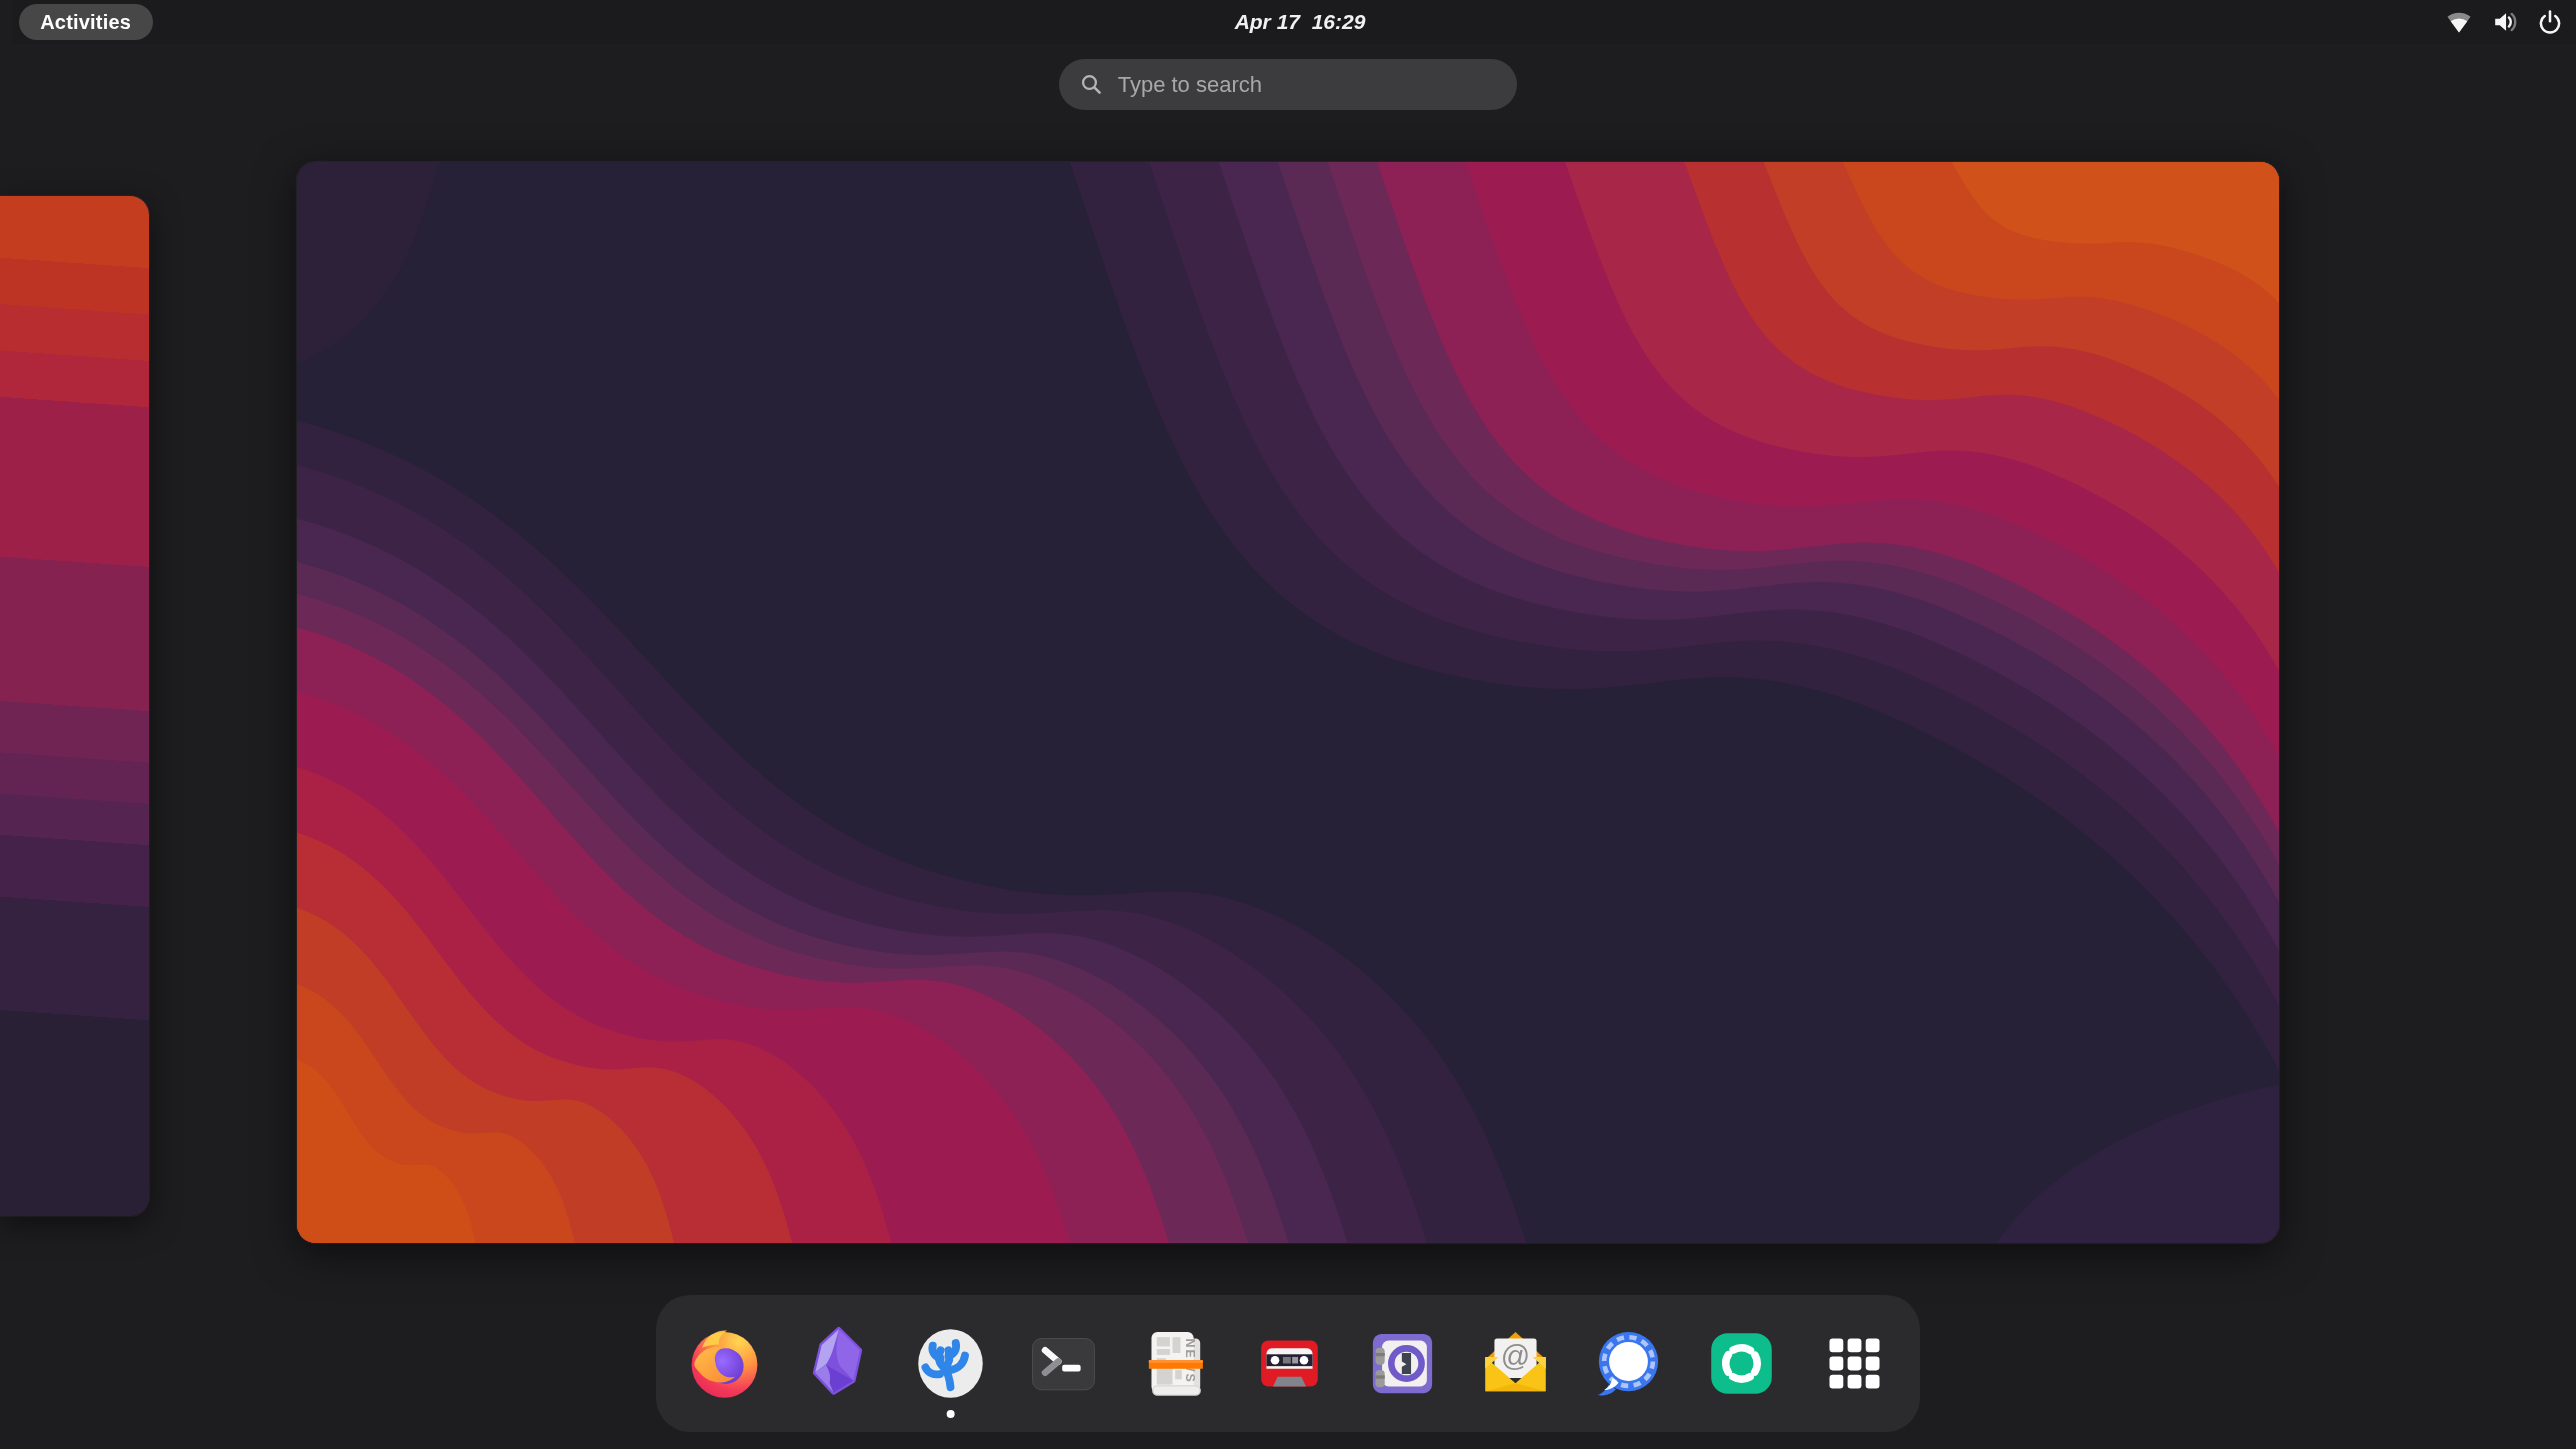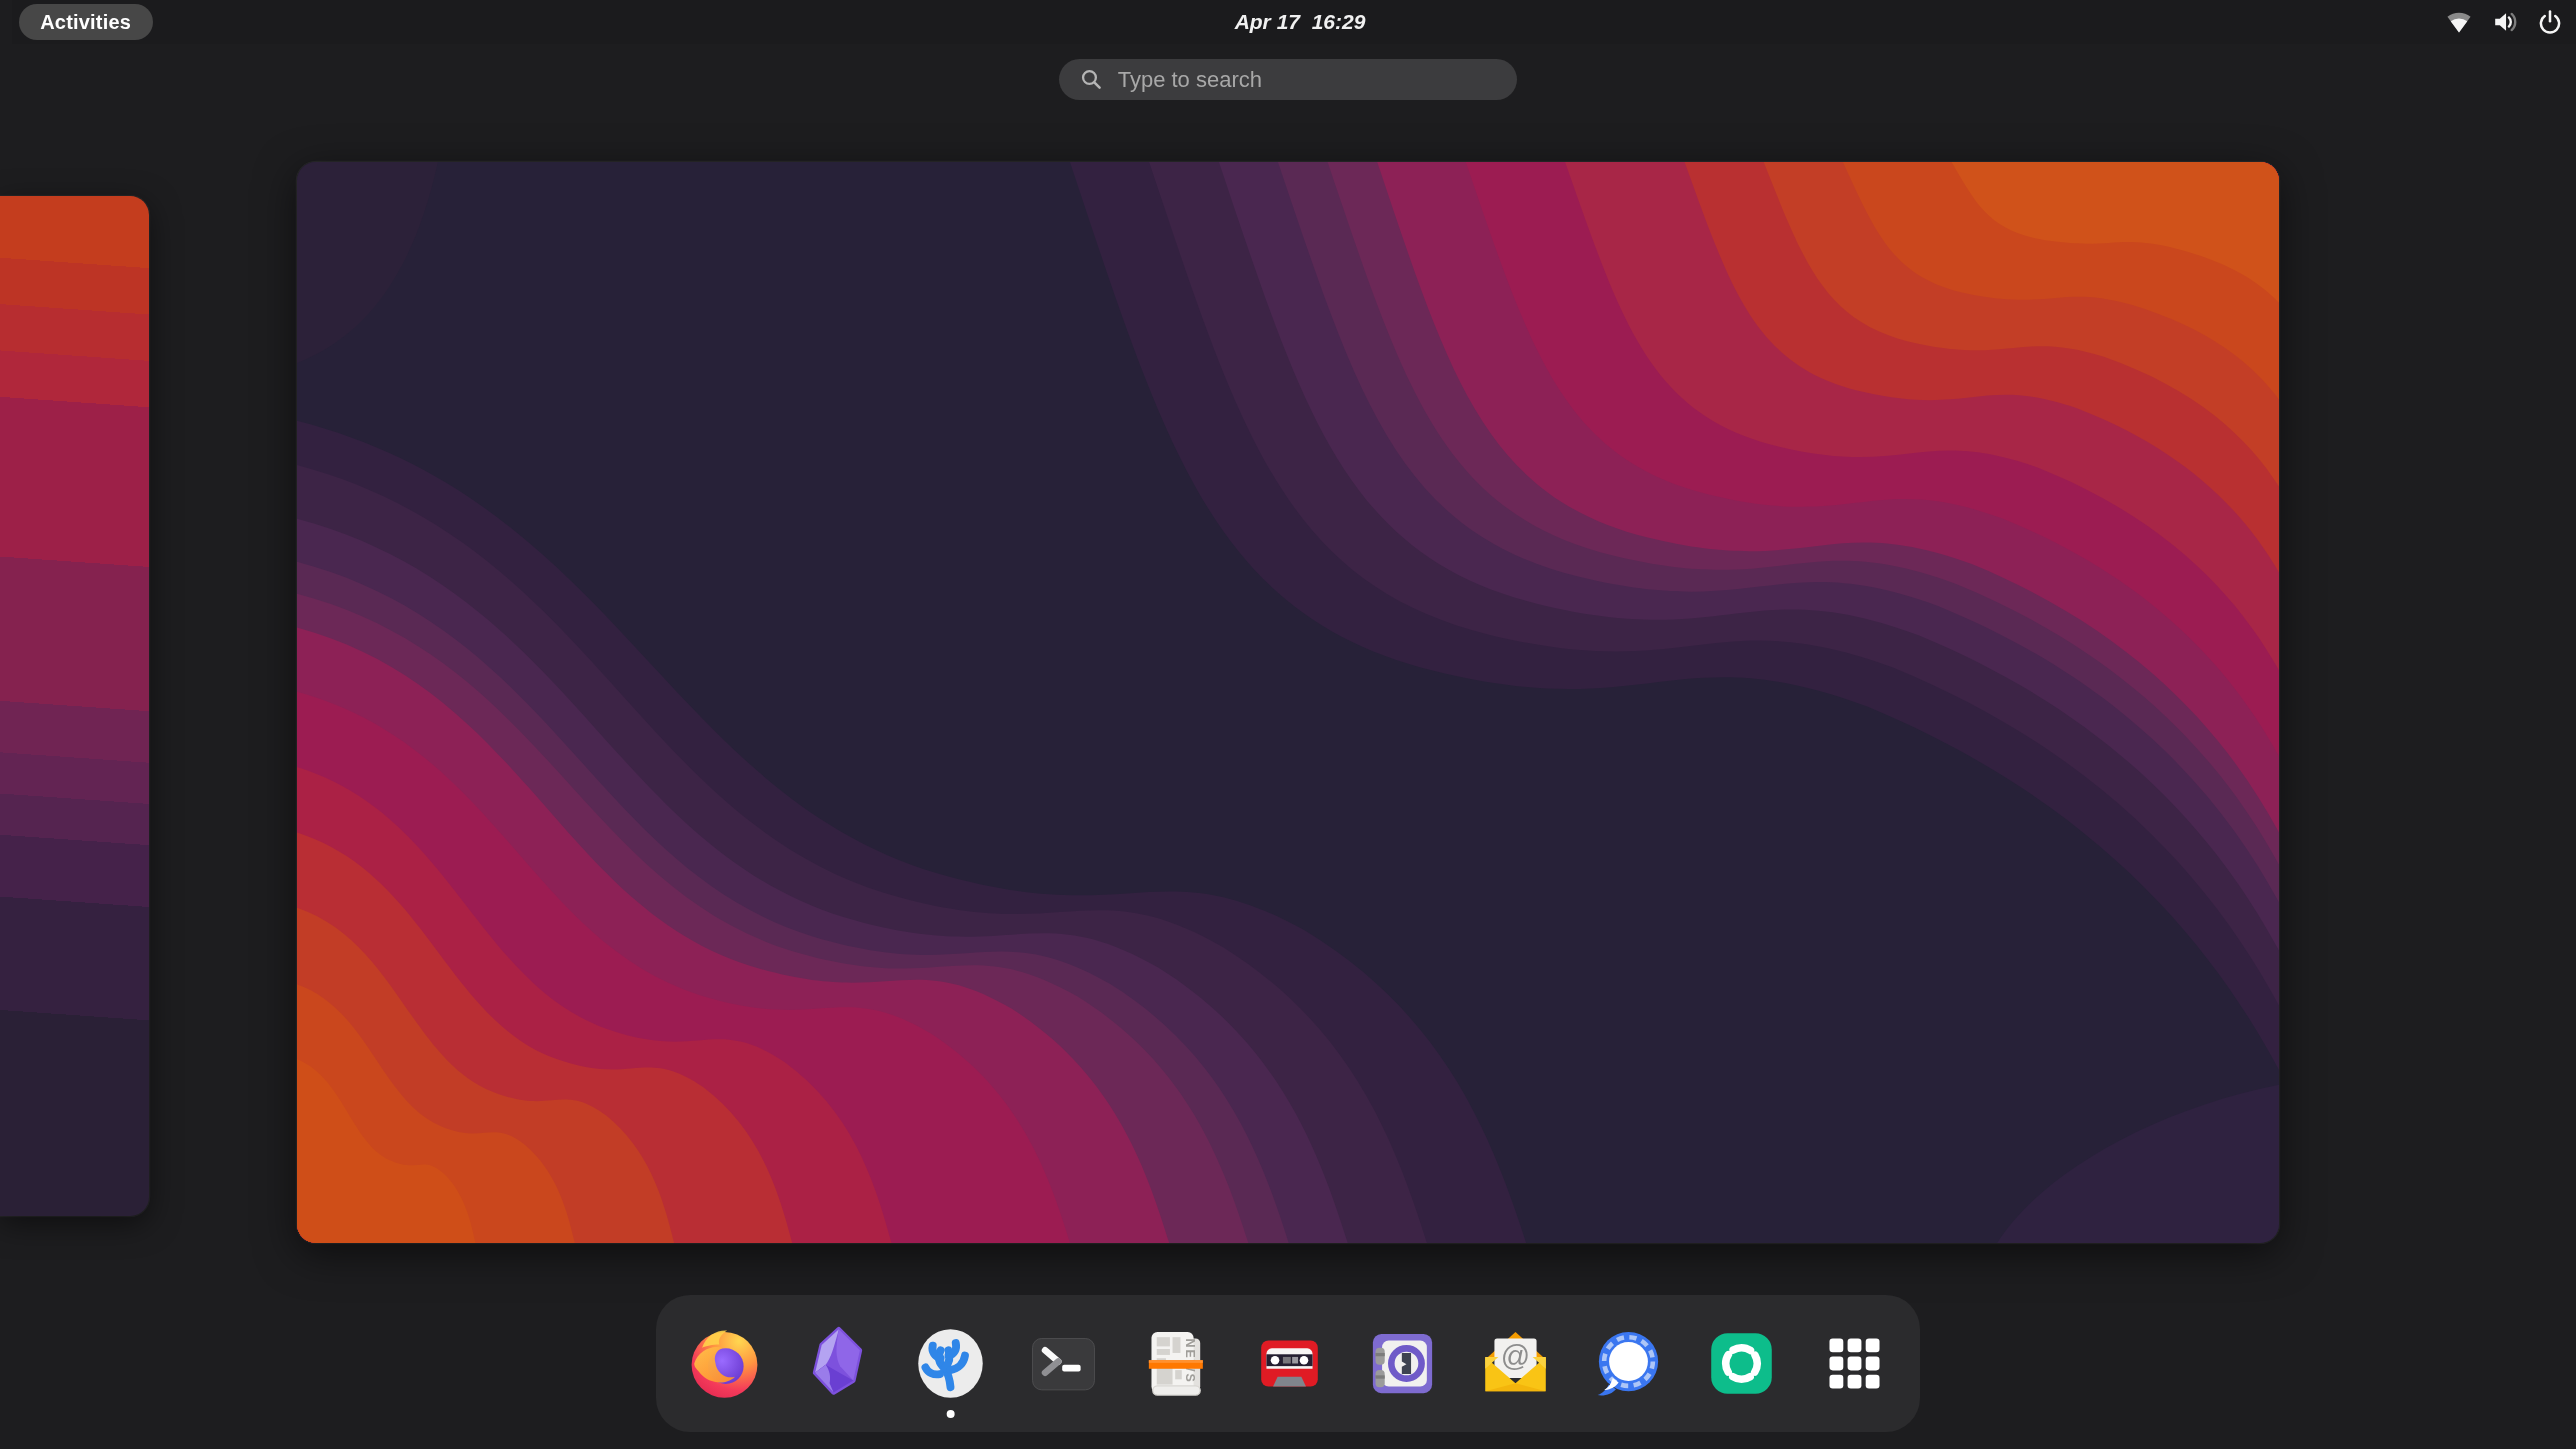--- a/index.html
+++ b/index.html
@@ -12,21 +12,21 @@
     padding:0 21.5px;border-radius:18px;background:#474747;color:#ffffff;
     font-size:20px;font-weight:700;letter-spacing:0.2px;}
   .clock{position:absolute;left:0;right:0;top:0;height:44px;line-height:44px;
     text-align:center;color:#f1f1f1;font-size:21px;font-weight:700;white-space:pre;font-style:italic;}
   .status{position:absolute;right:24px;top:0;height:44px;display:flex;
     align-items:center;gap:17.4px;}
   .status svg{display:block;}
 
   
   .searchbar{position:absolute;left:50%;transform:translateX(-50%);top:59px;
-    width:458px;height:41px;border-radius:25.5px;background:#3c3c3e;
+    width:458px;height:51px;border-radius:25.5px;background:#3c3c3e;
     display:flex;align-items:center;padding:0 0 0 19px;box-sizing:border-box;justify-content:space-between;}
   .searchbar svg{flex:0 0 auto;margin-right:10.7px;}
   .searchbar input{flex:1;background:transparent;border:none;outline:none;
     color:#e8e8e8;font-size:22px;font-family:"Liberation Sans","DejaVu Sans",sans-serif;}
   .searchbar input::placeholder{color:#a8a8a8;opacity:1;}
 
   
   .ws-side{position:absolute;left:0;top:196px;width:149px;height:1020px;
     border-radius:0 19px 19px 0;
     box-shadow:0 0 0 1.3px rgba(255,255,255,.04),0 8px 29.5px rgba(0,0,0,.5);}

